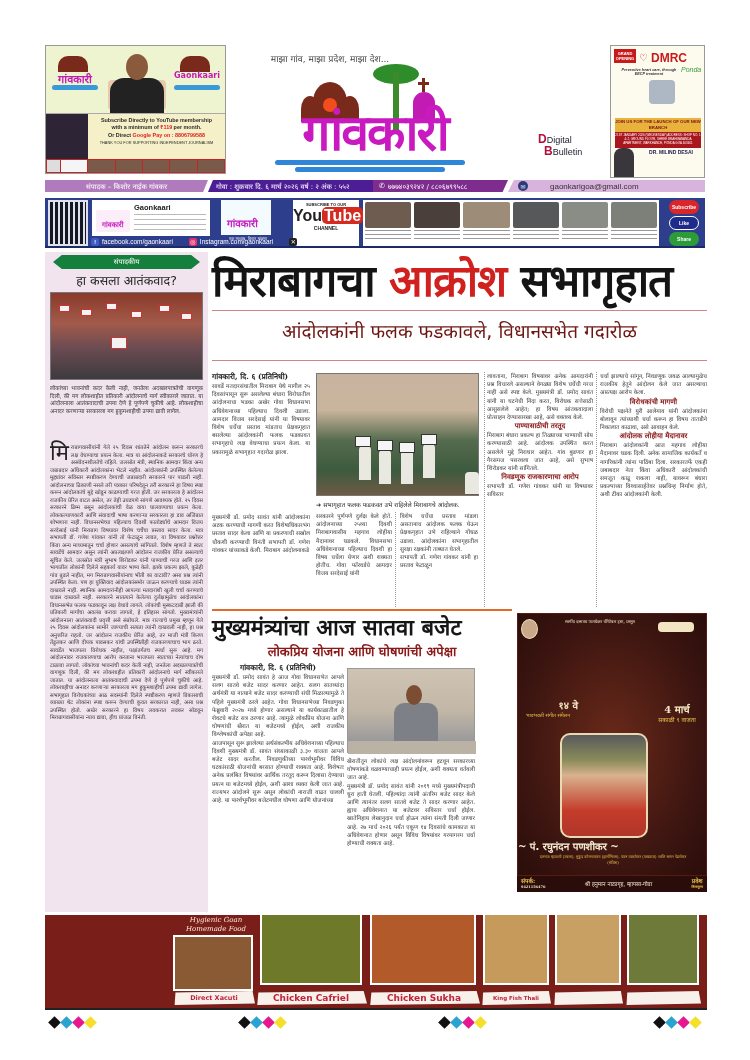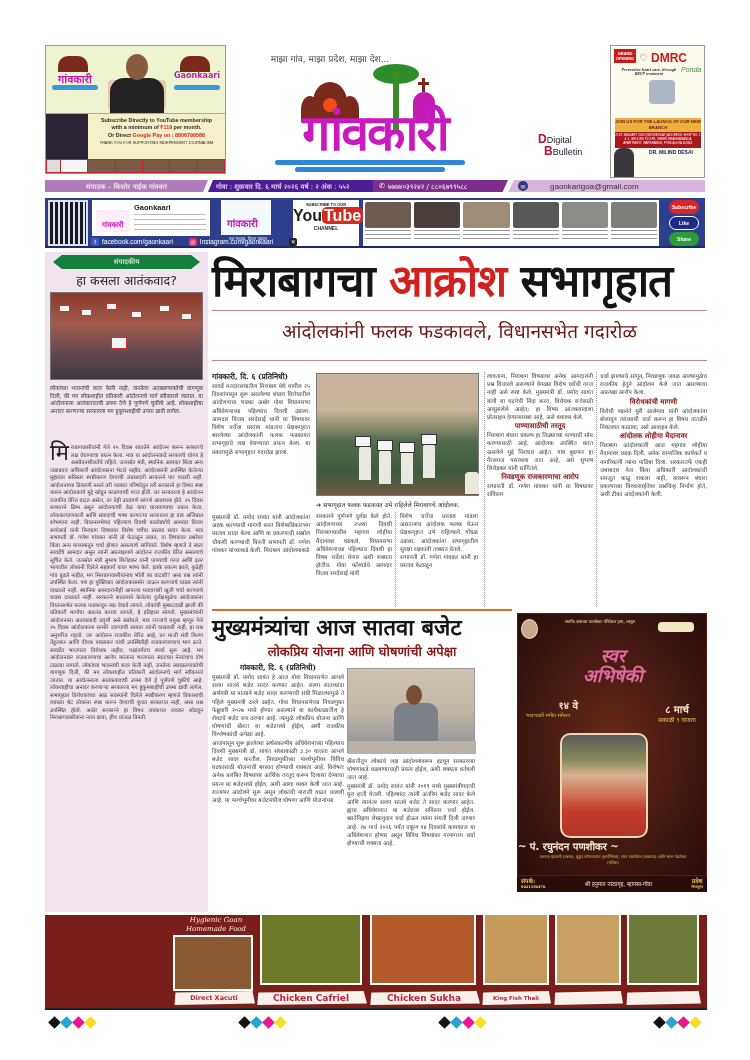--- a/index.html
+++ b/index.html
@@ -392,30 +392,26 @@
     <div class="cm-body"></div>
     <div class="cm-head"></div>
     <div class="desk"></div>
   </div>
 <div class="col" style="left:347px;top:757px;width:128px;"><span>खैरातीतून लोकांचे लक्ष आंदोलनांवरून हटवून सरकारच्या घोषणांकडे वळवण्याचाही प्रयत्न होईल, अशी शक्यता वर्तवली जात आहे.</span><br><span>मुख्यमंत्री डॉ. प्रमोद सावंत यांनी २०१९ मध्ये मुख्यमंत्रीपदाची धुरा हाती घेतली. पहिल्यांदा त्यांनी अंतरिम बजेट सादर केले आणि त्यानंतर सलग सातवे बजेट ते सादर करणार आहेत. ह्याच अधिवेशनात या बजेटवर सविस्तर चर्चा होईल. खातेनिहाय लेखानुदान चर्चा होऊन त्यांना संमती दिली जाणार आहे. २७ मार्च २०२६ पर्यंत एकूण १४ दिवसांचे कामकाज या अधिवेशनात होणार असून विविध विषयांवर गरमागरम चर्चा होण्याची शक्यता आहे.</span></div>
 
 <div class="abs concert">
   <div class="portrait"></div>
   <div class="org">स्वर्गीय दत्तात्रय पालयेकर चॅरिटेबल ट्रस्ट, प्रस्तुत</div>
   <div class="brand"></div>
-  <div class="title">
-      <div>स्वर</div>
-      <div>अभिषेकी</div>
-    </div>
   <div class="edition">
       <div class="big">१४ वे</div>
       <div class="small">भावभक्ती संगीत संमेलन</div>
     </div>
   <div class="when">
-      <div class="big">८ मार्च</div>
+      <div class="big">4 मार्च</div>
       <div class="small">सकाळी ९ वाजता</div>
     </div>
   <div class="singer"></div>
   <div class="artist">~ पं. रघुनंदन पणशीकर ~</div>
   <div class="acc">दत्तराज म्हाळशी (तबला), मुकुंद कोलगावकर (हार्मोनियम), पवन वाळवेकर (पखवाज) आणि सागर पेडणेकर (मंजिरा)</div>
 </div>
 <div class="abs concert-foot">
   <div class="contact"><span>संपर्क:</span><small>9421156476</small></div>
   <div class="venue">श्री हनुमान नाट्यगृह, म्हापसा-गोवा</div>
   <div class="entry"><span>प्रवेश</span><small>विनामूल्य</small></div>

